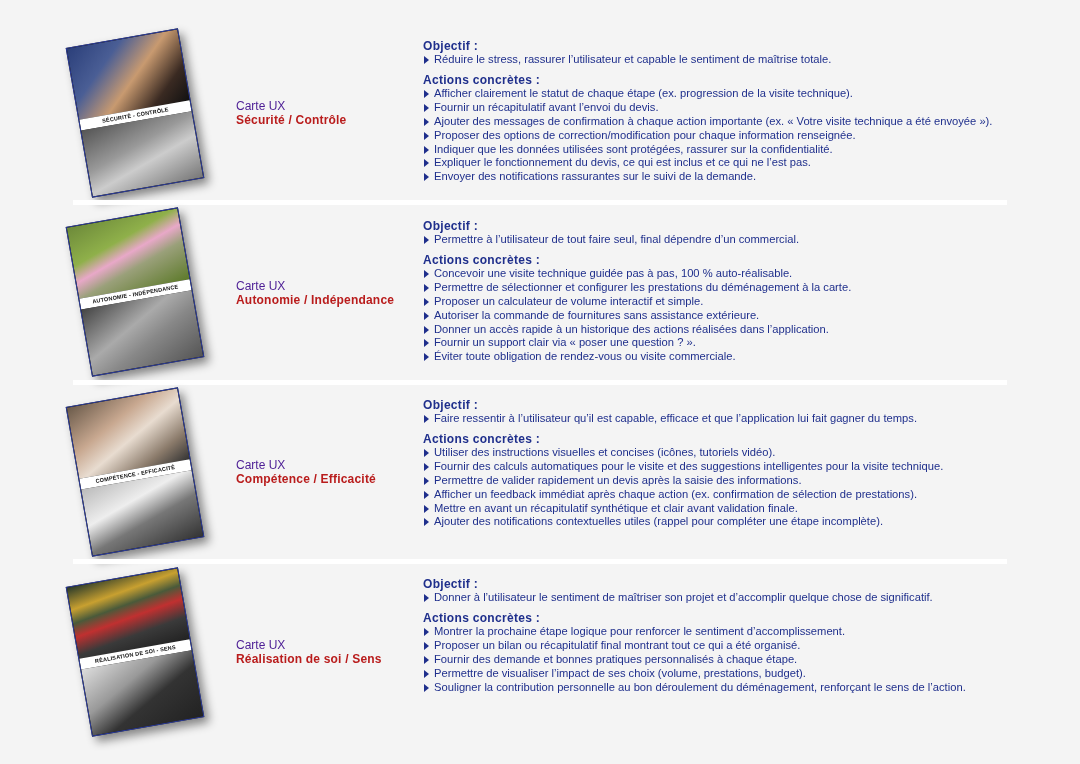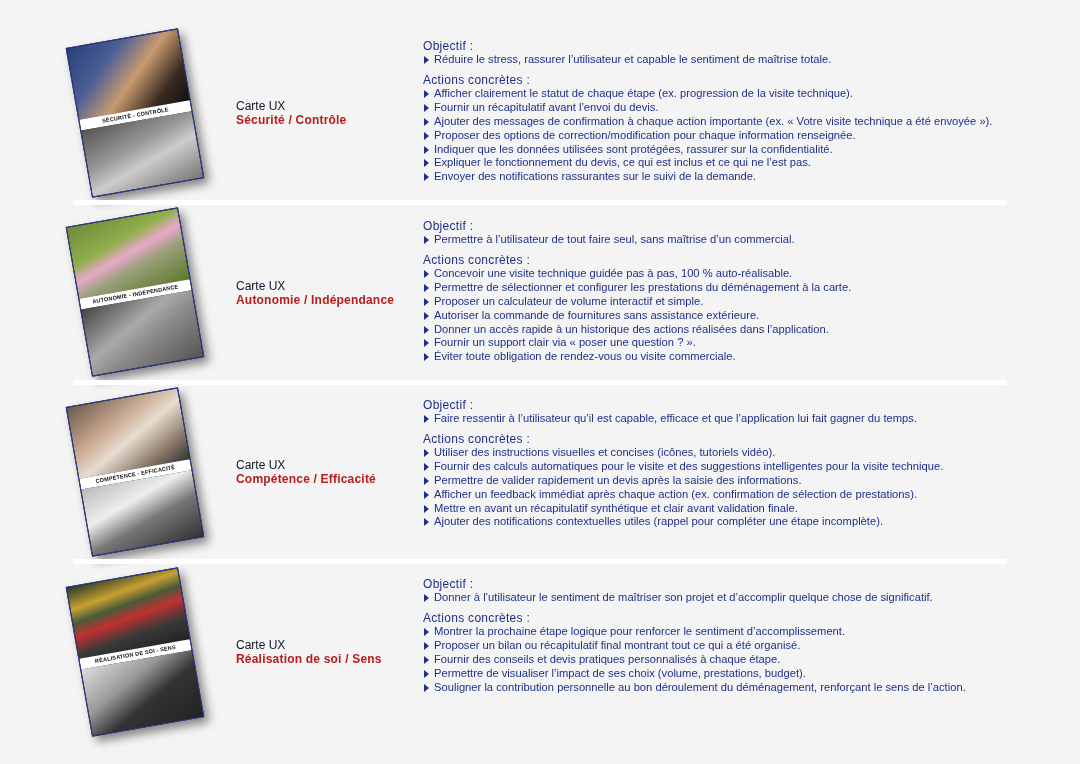--- a/index.html
+++ b/index.html
@@ -23,24 +23,24 @@
   }
   .card-top { position: absolute; left: 0; top: 0; width: 100%; height: 48%; }
   .card-band {
     position: absolute; left: 0; top: 48%; width: 100%; height: 11px;
     background: #fff; color: #111;
     font-size: 5.5px; font-weight: bold; letter-spacing: 0.2px;
     text-align: center; line-height: 11px; white-space: nowrap;
   }
   .card-bottom { position: absolute; left: 0; bottom: 0; width: 100%; height: calc(52% - 11px); }
   .label-block { position: absolute; left: 236px; font-size: 12px; line-height: 14px; }
-  .label-pre { color: #0f172a; }
+  .label-pre { color: #4c1d95; }
   .label-title { font-weight: bold; color: #b91c1c; letter-spacing: 0.2px; }
   .content { position: absolute; left: 423px; font-size: 11.2px; line-height: 13.9px; }
-  .heading { font-weight: normal; font-size: 12px; letter-spacing: 0.3px; line-height: 13px; }
+  .heading { font-weight: bold; font-size: 12px; letter-spacing: 0.3px; line-height: 13px; }
   .item { white-space: nowrap; position: relative; padding-left: 11px; }
   .item::before {
     content: ""; position: absolute; left: 1px; top: 3px;
     border-left: 5px solid #1f2f8c; border-top: 4px solid transparent; border-bottom: 4px solid transparent;
   }
   .gap { height: 7px; }
 </style>
 </head>
 <body>
 
@@ -72,21 +72,21 @@
   <div class="card-top" style="background:linear-gradient(160deg,#6d8a3a 0%,#8fb04a 35%,#e8a8c8 50%,#9aa07a 65%,#5d7a2a 100%);"></div>
   <div class="card-band">AUTONOMIE - INDÉPENDANCE</div>
   <div class="card-bottom" style="background:linear-gradient(150deg,#444 0%,#aaa 40%,#888 60%,#555 100%);"></div>
 </div>
 <div class="label-block" style="top:279px;">
   <div class="label-pre">Carte UX</div>
   <div class="label-title">Autonomie / Indépendance</div>
 </div>
 <div class="content" style="top:220px;">
   <div class="heading">Objectif :</div>
-  <div class="item">Permettre à l’utilisateur de tout faire seul, sans maîtrise d’un commercial.</div>
+  <div class="item">Permettre à l’utilisateur de tout faire seul, final dépendre d’un commercial.</div>
   <div class="gap"></div>
   <div class="heading">Actions concrètes :</div>
   <div class="item">Concevoir une visite technique guidée pas à pas, 100 % auto-réalisable.</div>
   <div class="item">Permettre de sélectionner et configurer les prestations du déménagement à la carte.</div>
   <div class="item">Proposer un calculateur de volume interactif et simple.</div>
   <div class="item">Autoriser la commande de fournitures sans assistance extérieure.</div>
   <div class="item">Donner un accès rapide à un historique des actions réalisées dans l’application.</div>
   <div class="item">Fournir un support clair via « poser une question ? ».</div>
   <div class="item">Éviter toute obligation de rendez-vous ou visite commerciale.</div>
 </div>
@@ -124,16 +124,16 @@
   <div class="label-pre">Carte UX</div>
   <div class="label-title">Réalisation de soi / Sens</div>
 </div>
 <div class="content" style="top:578px;">
   <div class="heading">Objectif :</div>
   <div class="item">Donner à l’utilisateur le sentiment de maîtriser son projet et d’accomplir quelque chose de significatif.</div>
   <div class="gap"></div>
   <div class="heading">Actions concrètes :</div>
   <div class="item">Montrer la prochaine étape logique pour renforcer le sentiment d’accomplissement.</div>
   <div class="item">Proposer un bilan ou récapitulatif final montrant tout ce qui a été organisé.</div>
-  <div class="item">Fournir des conseils et devis pratiques personnalisés à chaque étape.</div>
+  <div class="item">Fournir des demande et bonnes pratiques personnalisés à chaque étape.</div>
   <div class="item">Permettre de visualiser l’impact de ses choix (volume, prestations, budget).</div>
   <div class="item">Souligner la contribution personnelle au bon déroulement du déménagement, renforçant le sens de l’action.</div>
 </div>
 
 </body></html>

